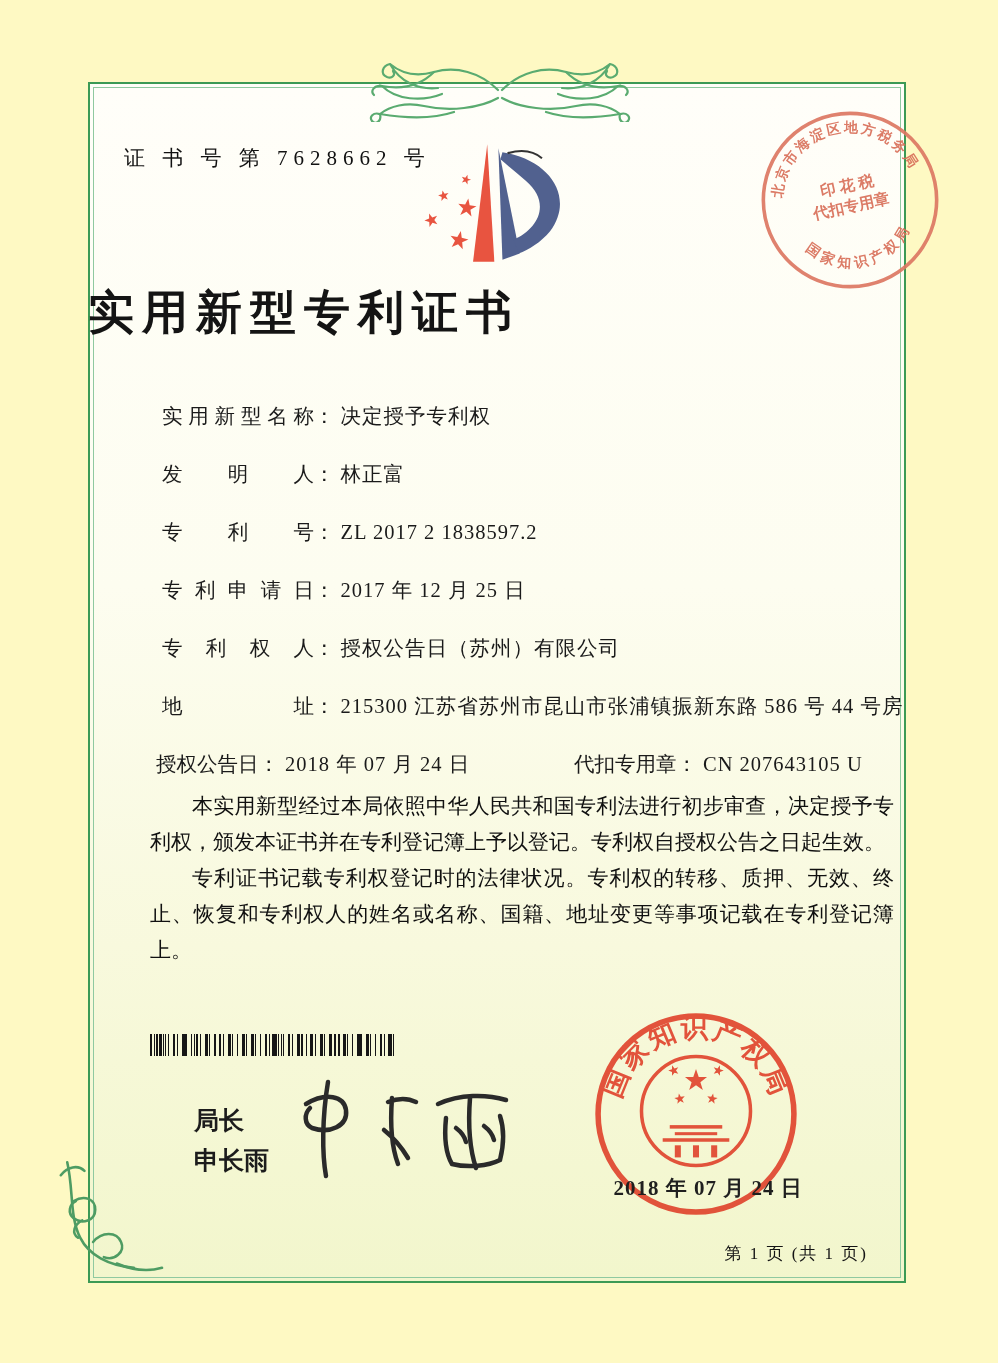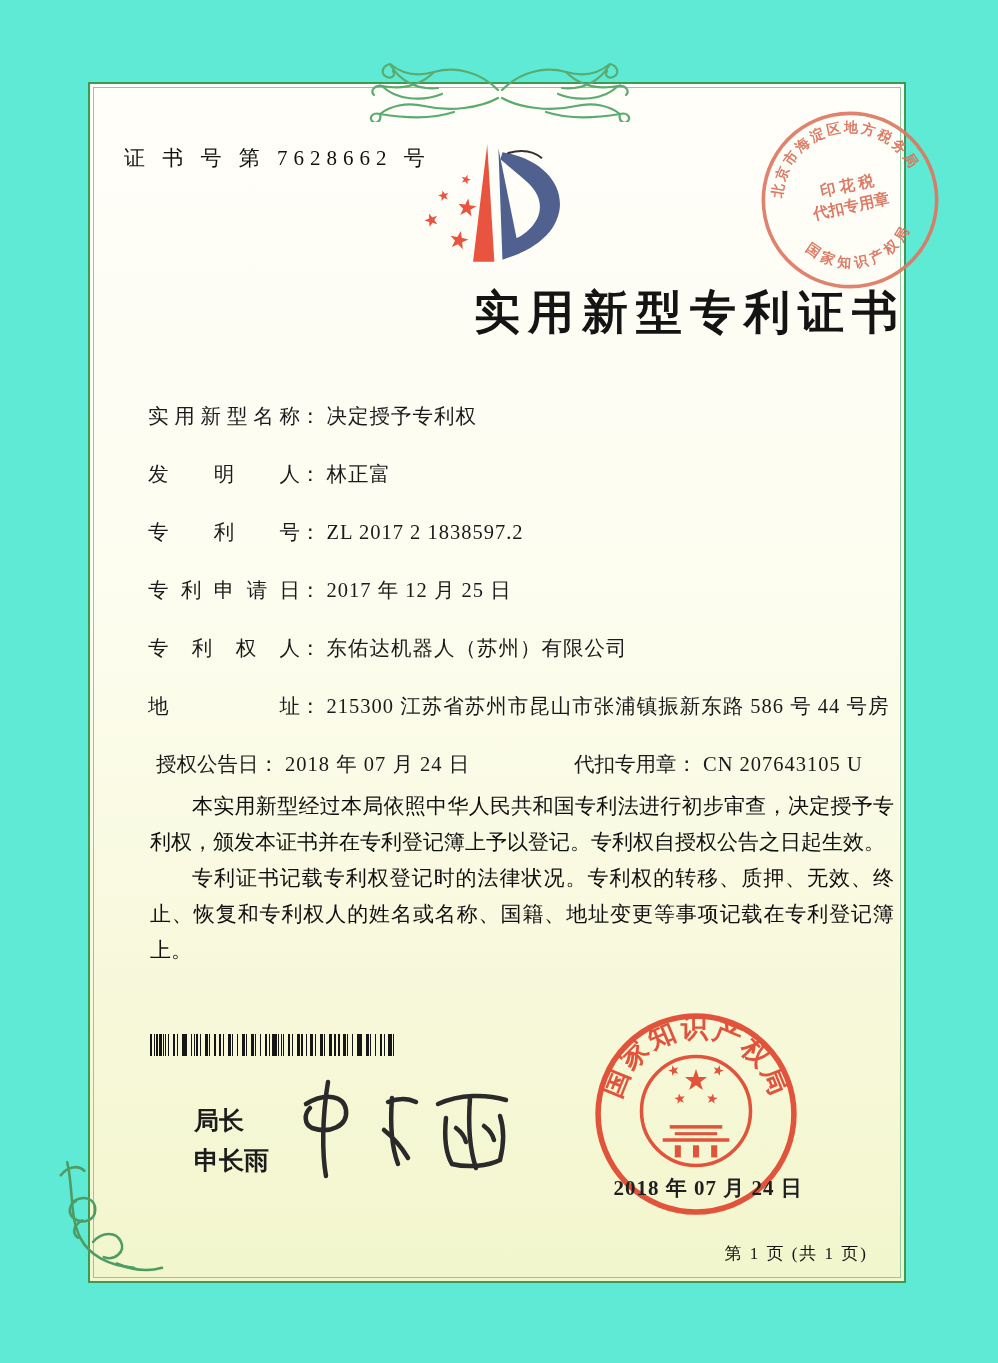--- a/index.html
+++ b/index.html
@@ -1,18 +1,18 @@
 <!DOCTYPE html>
 <html><head>
 <meta charset="utf-8">
 <style>
   html,body{margin:0;padding:0;background:#ffffff;}
   .page{
     position:relative;width:998px;height:1363px;overflow:hidden;
-    background:#5eead4;
+    background:#fef9c3;
     font-family:"Liberation Serif","DejaVu Serif",serif;
     color:#1a1a1a;
   }
   
   .frame{
     position:absolute;left:88px;top:82px;width:818px;height:1201px;
     border:2px solid #3c9a55;
     background:linear-gradient(180deg,#fffef9 0%,#fdfdf0 42%,#f8f9dd 72%,#f2f6cc 100%);
     box-sizing:border-box;
   }
@@ -23,27 +23,27 @@
   .orn-corner{position:absolute;left:50px;top:1158px;width:140px;height:140px;}
 
   .cert-no{
     position:absolute;left:124px;top:144px;
     font-size:21px;letter-spacing:6px;color:#111;
   }
   .logo{position:absolute;left:398px;top:132px;width:218px;height:150px;}
   .tax-stamp{position:absolute;left:752px;top:102px;width:196px;height:196px;transform:rotate(-12deg);opacity:.92;}
   .title{
     position:absolute;left:88px;top:282px;width:818px;
-    text-align:right;font-size:46px;font-weight:bold;letter-spacing:8px;color:#141414;
+    text-align:left;font-size:46px;font-weight:bold;letter-spacing:8px;color:#141414;
   }
   .fields{position:absolute;left:148px;top:402px;width:744px;font-size:20.5px;}
   .frow{position:absolute;left:0;white-space:nowrap;}
   .flabel{
     display:inline-block;width:152px;vertical-align:bottom;
-    text-align:justify;text-align-last:justify;-moz-text-align-last:justify;
+    text-align:justify;text-align-last:justify;margin-left:14px;-moz-text-align-last:justify;
   }
   .fcolon{display:inline-block;margin-right:6px;}
   .fvalue{letter-spacing:1px;}
   .grant-row{position:absolute;left:8px;top:348px;width:744px;white-space:nowrap;}
   .grant-right{position:absolute;left:418px;top:0;}
   .bodytext{
     position:absolute;left:150px;top:788px;width:744px;
     font-size:21px;line-height:1.72;text-align:justify;color:#101010;
   }
   .bodytext p{margin:0;text-indent:2em;}
@@ -143,21 +143,21 @@
     <div class="frow" style="top:58px">
       <span class="flabel">发明人</span><span class="fcolon">：</span><span class="fvalue">林正富</span>
     </div>
     <div class="frow" style="top:116px">
       <span class="flabel">专利号</span><span class="fcolon">：</span><span class="fvalue">ZL 2017 2 1838597.2</span>
     </div>
     <div class="frow" style="top:174px">
       <span class="flabel">专利申请日</span><span class="fcolon">：</span><span class="fvalue">2017 年 12 月 25 日</span>
     </div>
     <div class="frow" style="top:232px">
-      <span class="flabel">专利权人</span><span class="fcolon">：</span><span class="fvalue">东佑达机器人（苏州）有限公司</span>
+      <span class="flabel">专利权人</span><span class="fcolon">：</span><span class="fvalue">授权公告日（苏州）有限公司</span>
     </div>
     <div class="frow" style="top:290px">
       <span class="flabel">地址</span><span class="fcolon">：</span><span class="fvalue">215300 江苏省苏州市昆山市张浦镇振新东路 586 号 44 号房</span>
     </div>
     <div class="grant-row">
       <span>
         <span>授权公告日</span><span class="fcolon">：</span><span class="fvalue">2018 年 07 月 24 日</span>
       </span>
       <span class="grant-right">
         <span>代扣专用章</span><span class="fcolon">：</span><span class="fvalue">CN 207643105 U</span>

